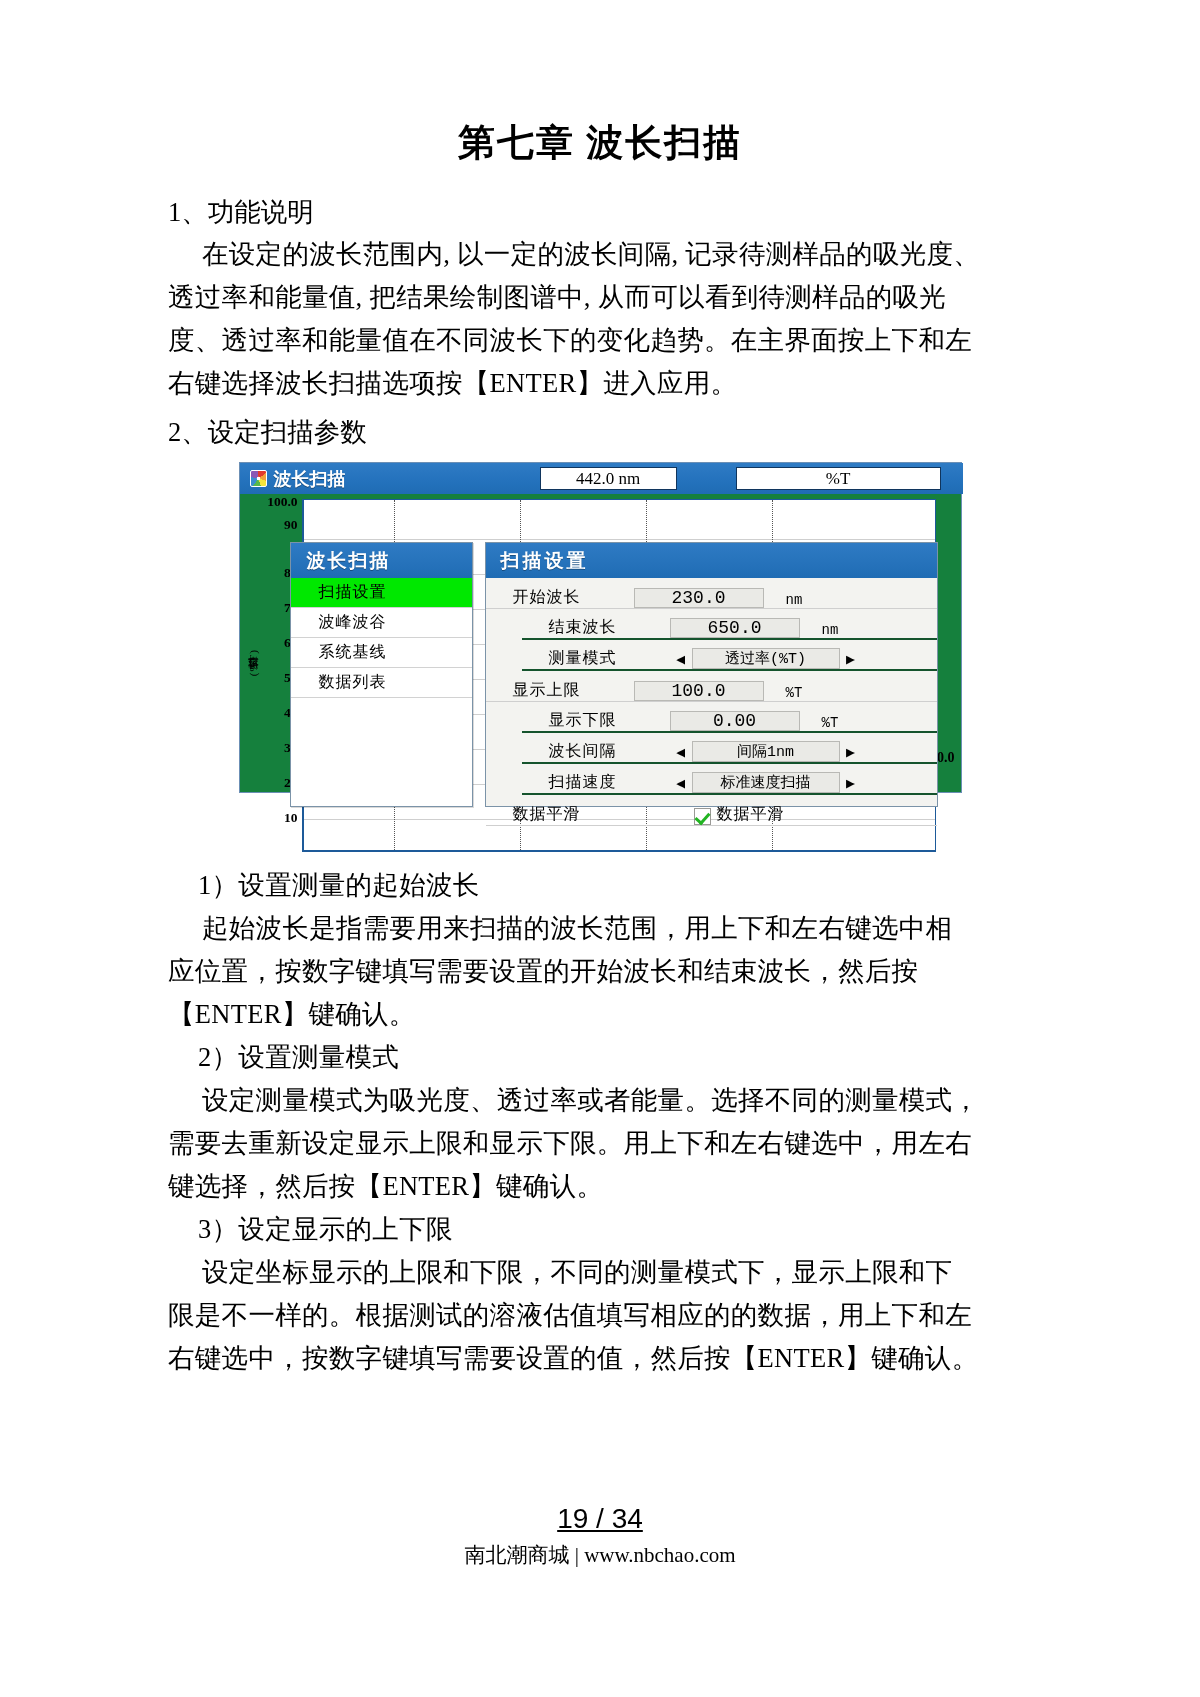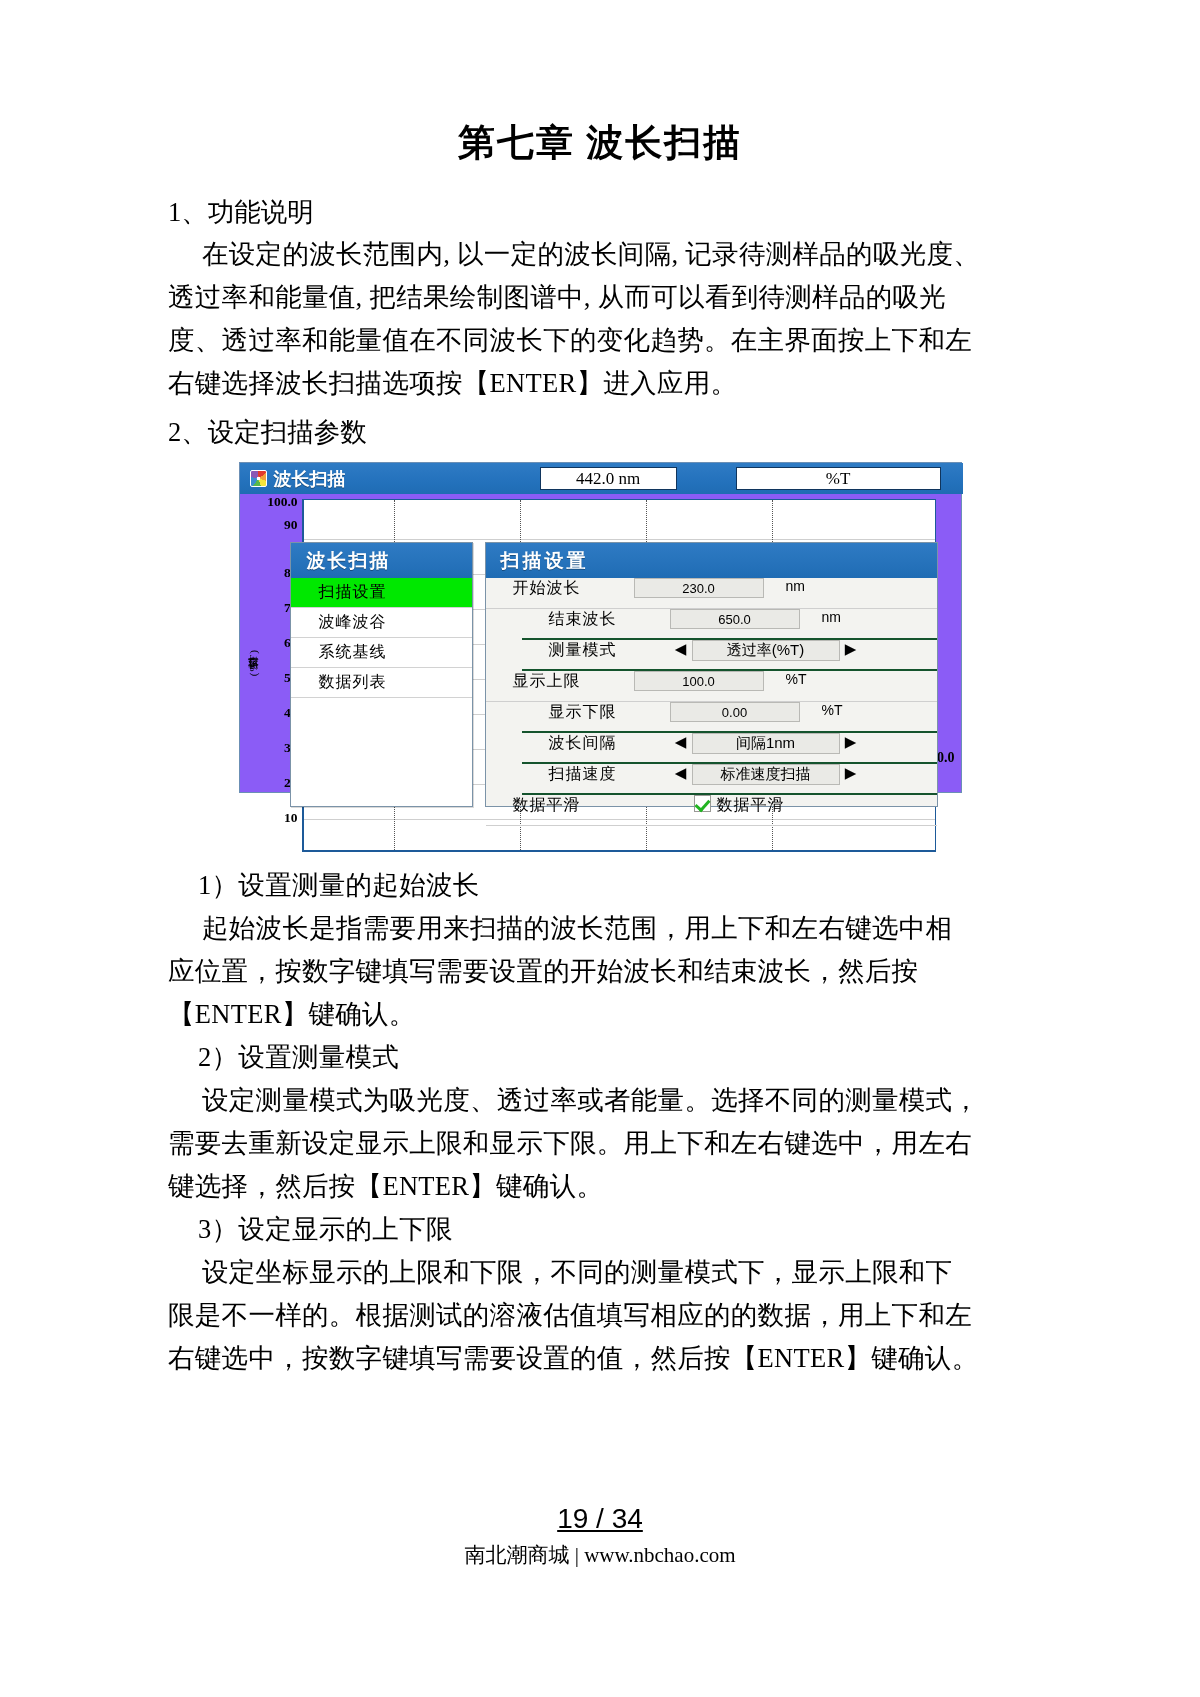--- a/index.html
+++ b/index.html
@@ -33,21 +33,21 @@
   }
   .num-head { font-size:26.5px; line-height:41px; margin-top:7px; }
   .indent2 { text-indent:0; padding-left:34px; }
   .indent1 { padding-left:30px; }
 
   
   .shot-wrap { padding:9px 0 0 0; display:flex; justify-content:center; }
   .shot {
     position:relative;
     width:723px; height:331px;
-    background:#8b5cf6;
+    background:#15803d;
     border:1px solid #6b8fb5;
   }
   .titlebar {
     position:absolute; left:0; top:0; width:723px; height:31px;
     background:linear-gradient(to bottom,#2f7bc4 0%, #2573be 50%, #1f6cb4 100%);
     display:flex; align-items:center;
   }
   .tb-ico {
     width:17px; height:17px; margin-left:10px; border-radius:2px;
     background:
@@ -123,29 +123,29 @@
     background:#f3f3f0; border:1px solid #7b93a8;
   }
   .set-head {
     height:35px; background:linear-gradient(to bottom,#2f7bc4,#1f6cb4);
     color:#fff; font-size:19px; font-weight:bold;
     font-family:"Liberation Serif", serif;
     display:flex; align-items:center; padding-left:15px;
     letter-spacing:3px; text-shadow:0 1px 0 rgba(0,0,0,.3);
   }
   .row {
-    height:31px; display:flex; align-items:flex-start; position:relative;
-    border-bottom:1px solid #cfcfcf; font-family:Liberation Sans, sans-serif;
+    height:31px; display:flex; align-items:flex-end; position:relative;
+    border-bottom:1px solid #cfcfcf; font-family:Liberation Mono, monospace;
   }
   .row.thick { border-bottom:2px solid #14532d;margin-left:36px; }
   .row .lbl { width:148px; padding-left:27px; font-size:16px; letter-spacing:1px;}
   .row .val {
     width:130px; height:20px; background:#eaeae6; border:1px solid #b9b9b5;
     display:flex; align-items:center; justify-content:center;
-    font-size:13px;
+    font-size:18px;
   }
   .row .unit { margin-left:22px; font-size:14px; }
   .row .arrow { font-size:15px; width:22px; text-align:center; }
   .row .selbox {
     width:148px; height:21px; background:#eaeae6; border:1px solid #b9b9b5;
     display:flex; align-items:center; justify-content:center; font-size:15px;
   }
   .row.check { justify-content:flex-start; }
   .chk {
     width:17px; height:17px; background:#fff; border:1px solid #9a9a96;

